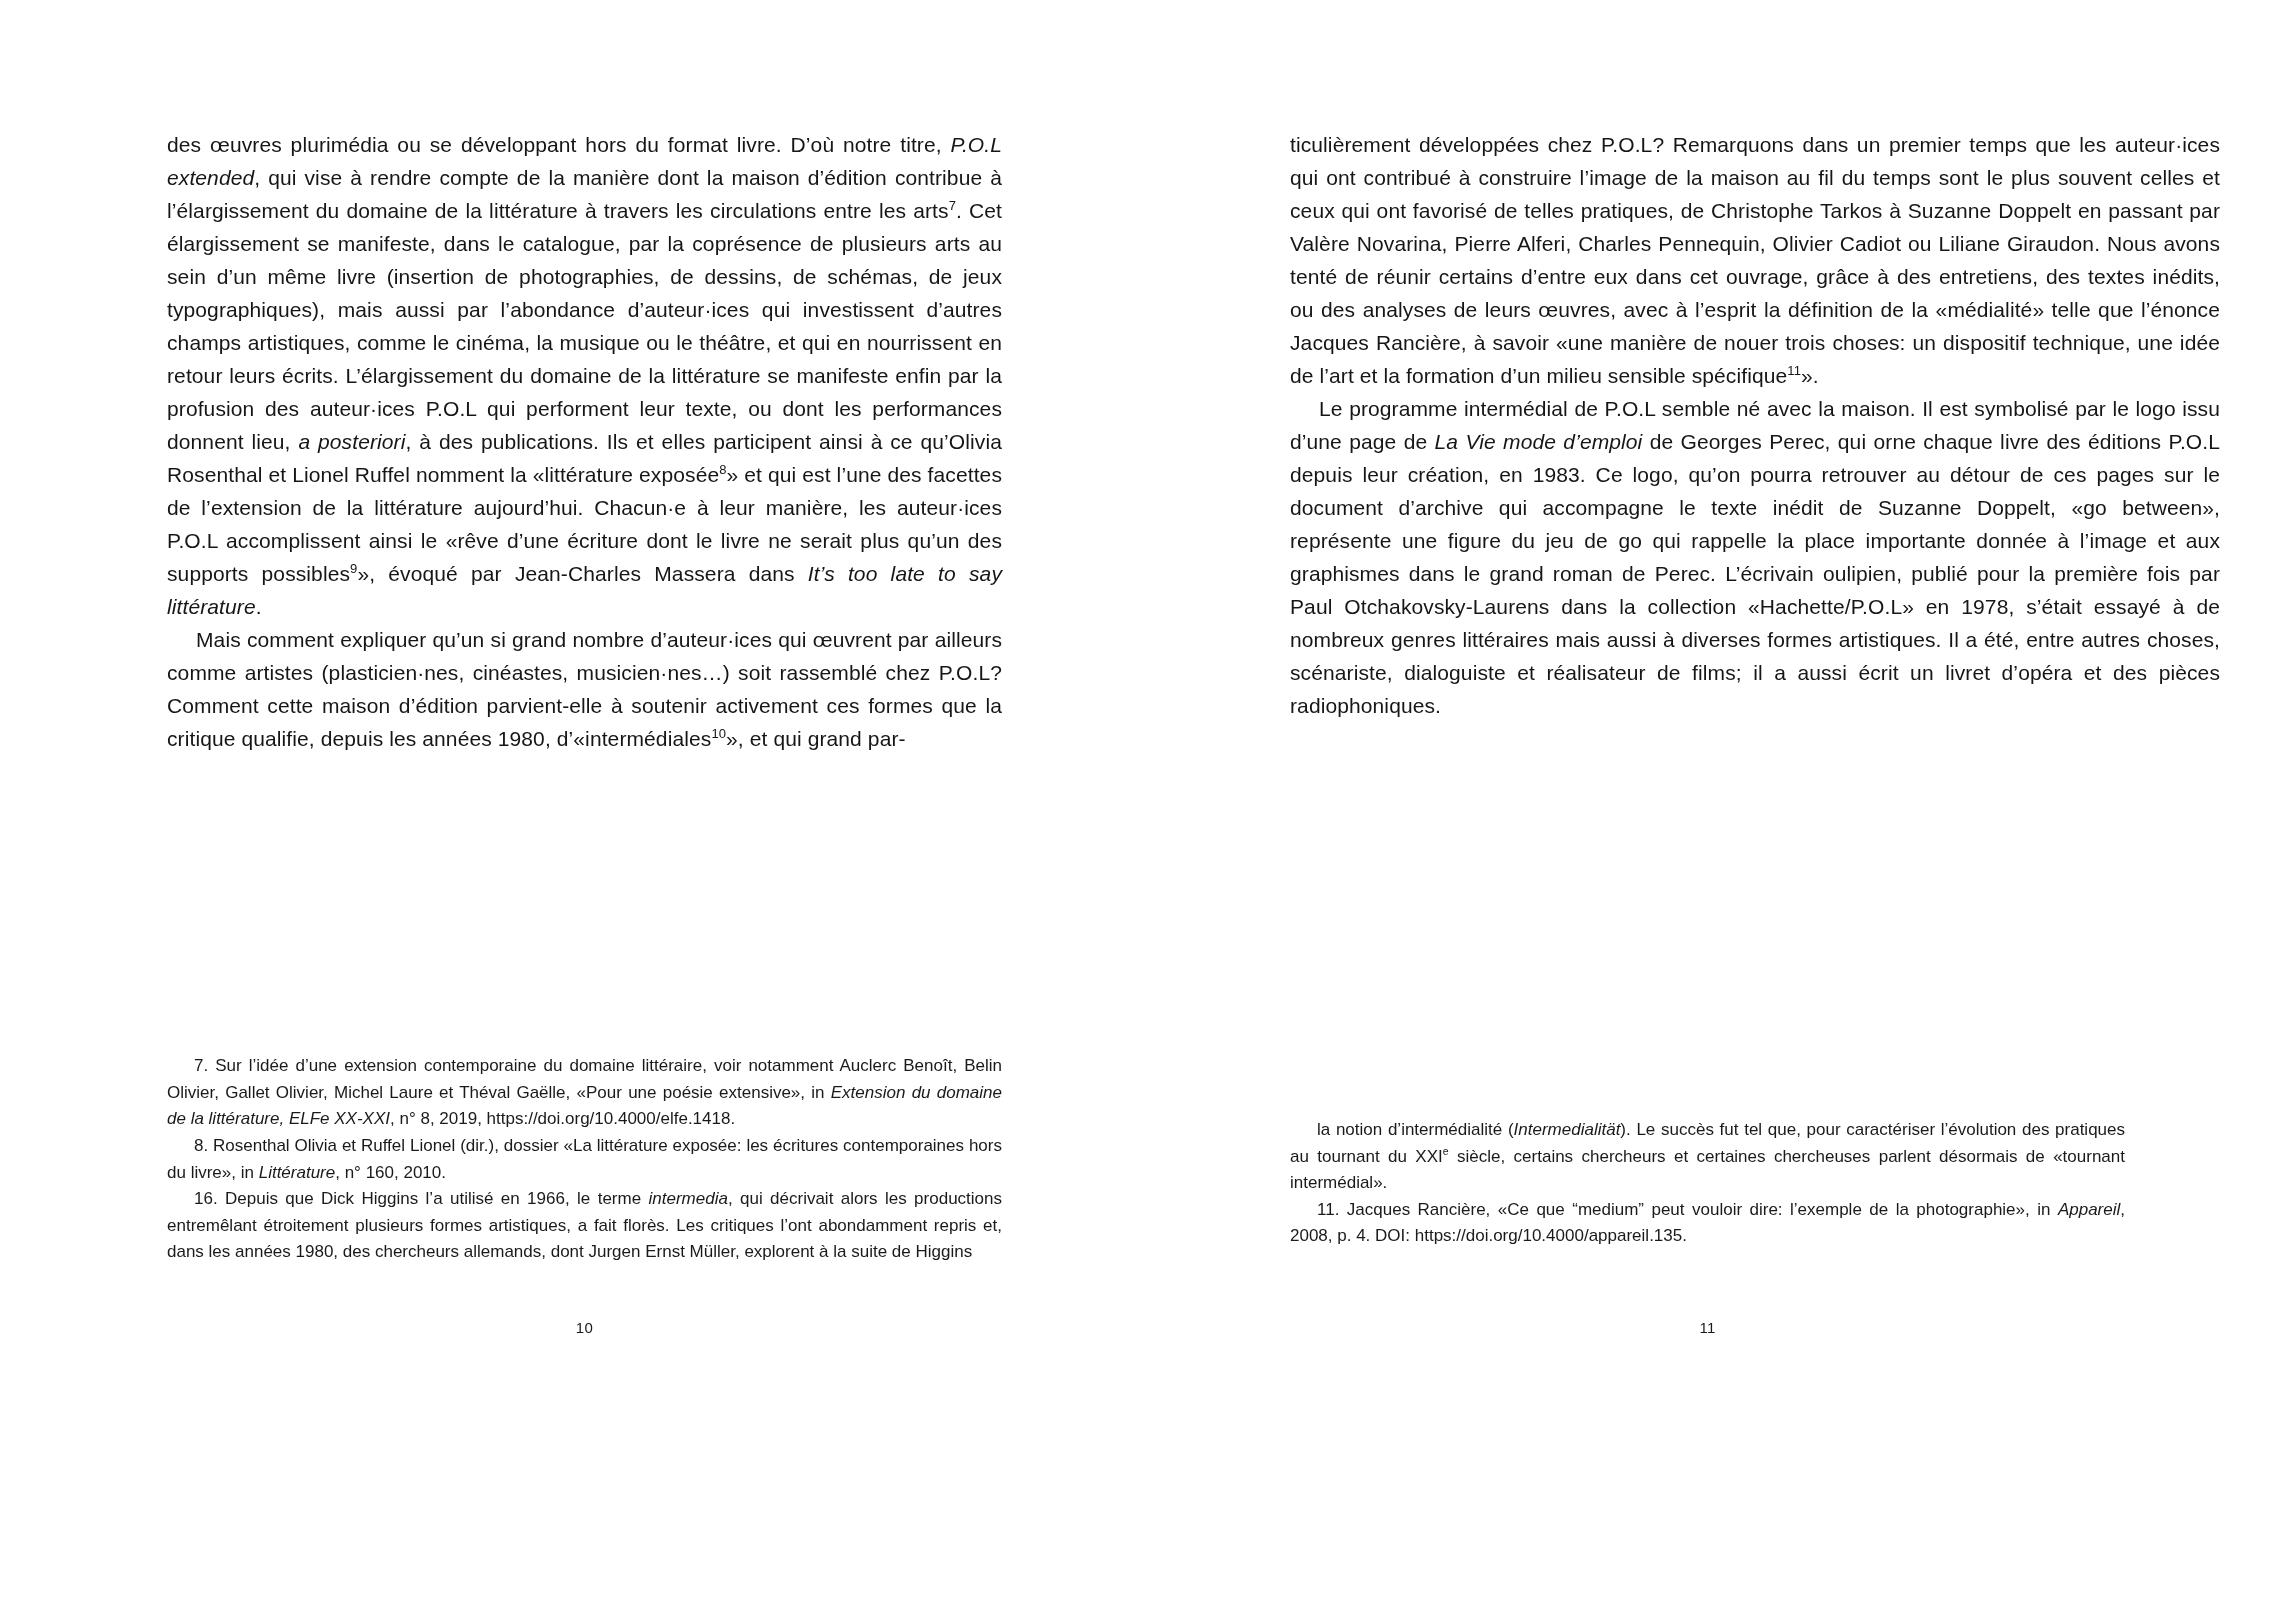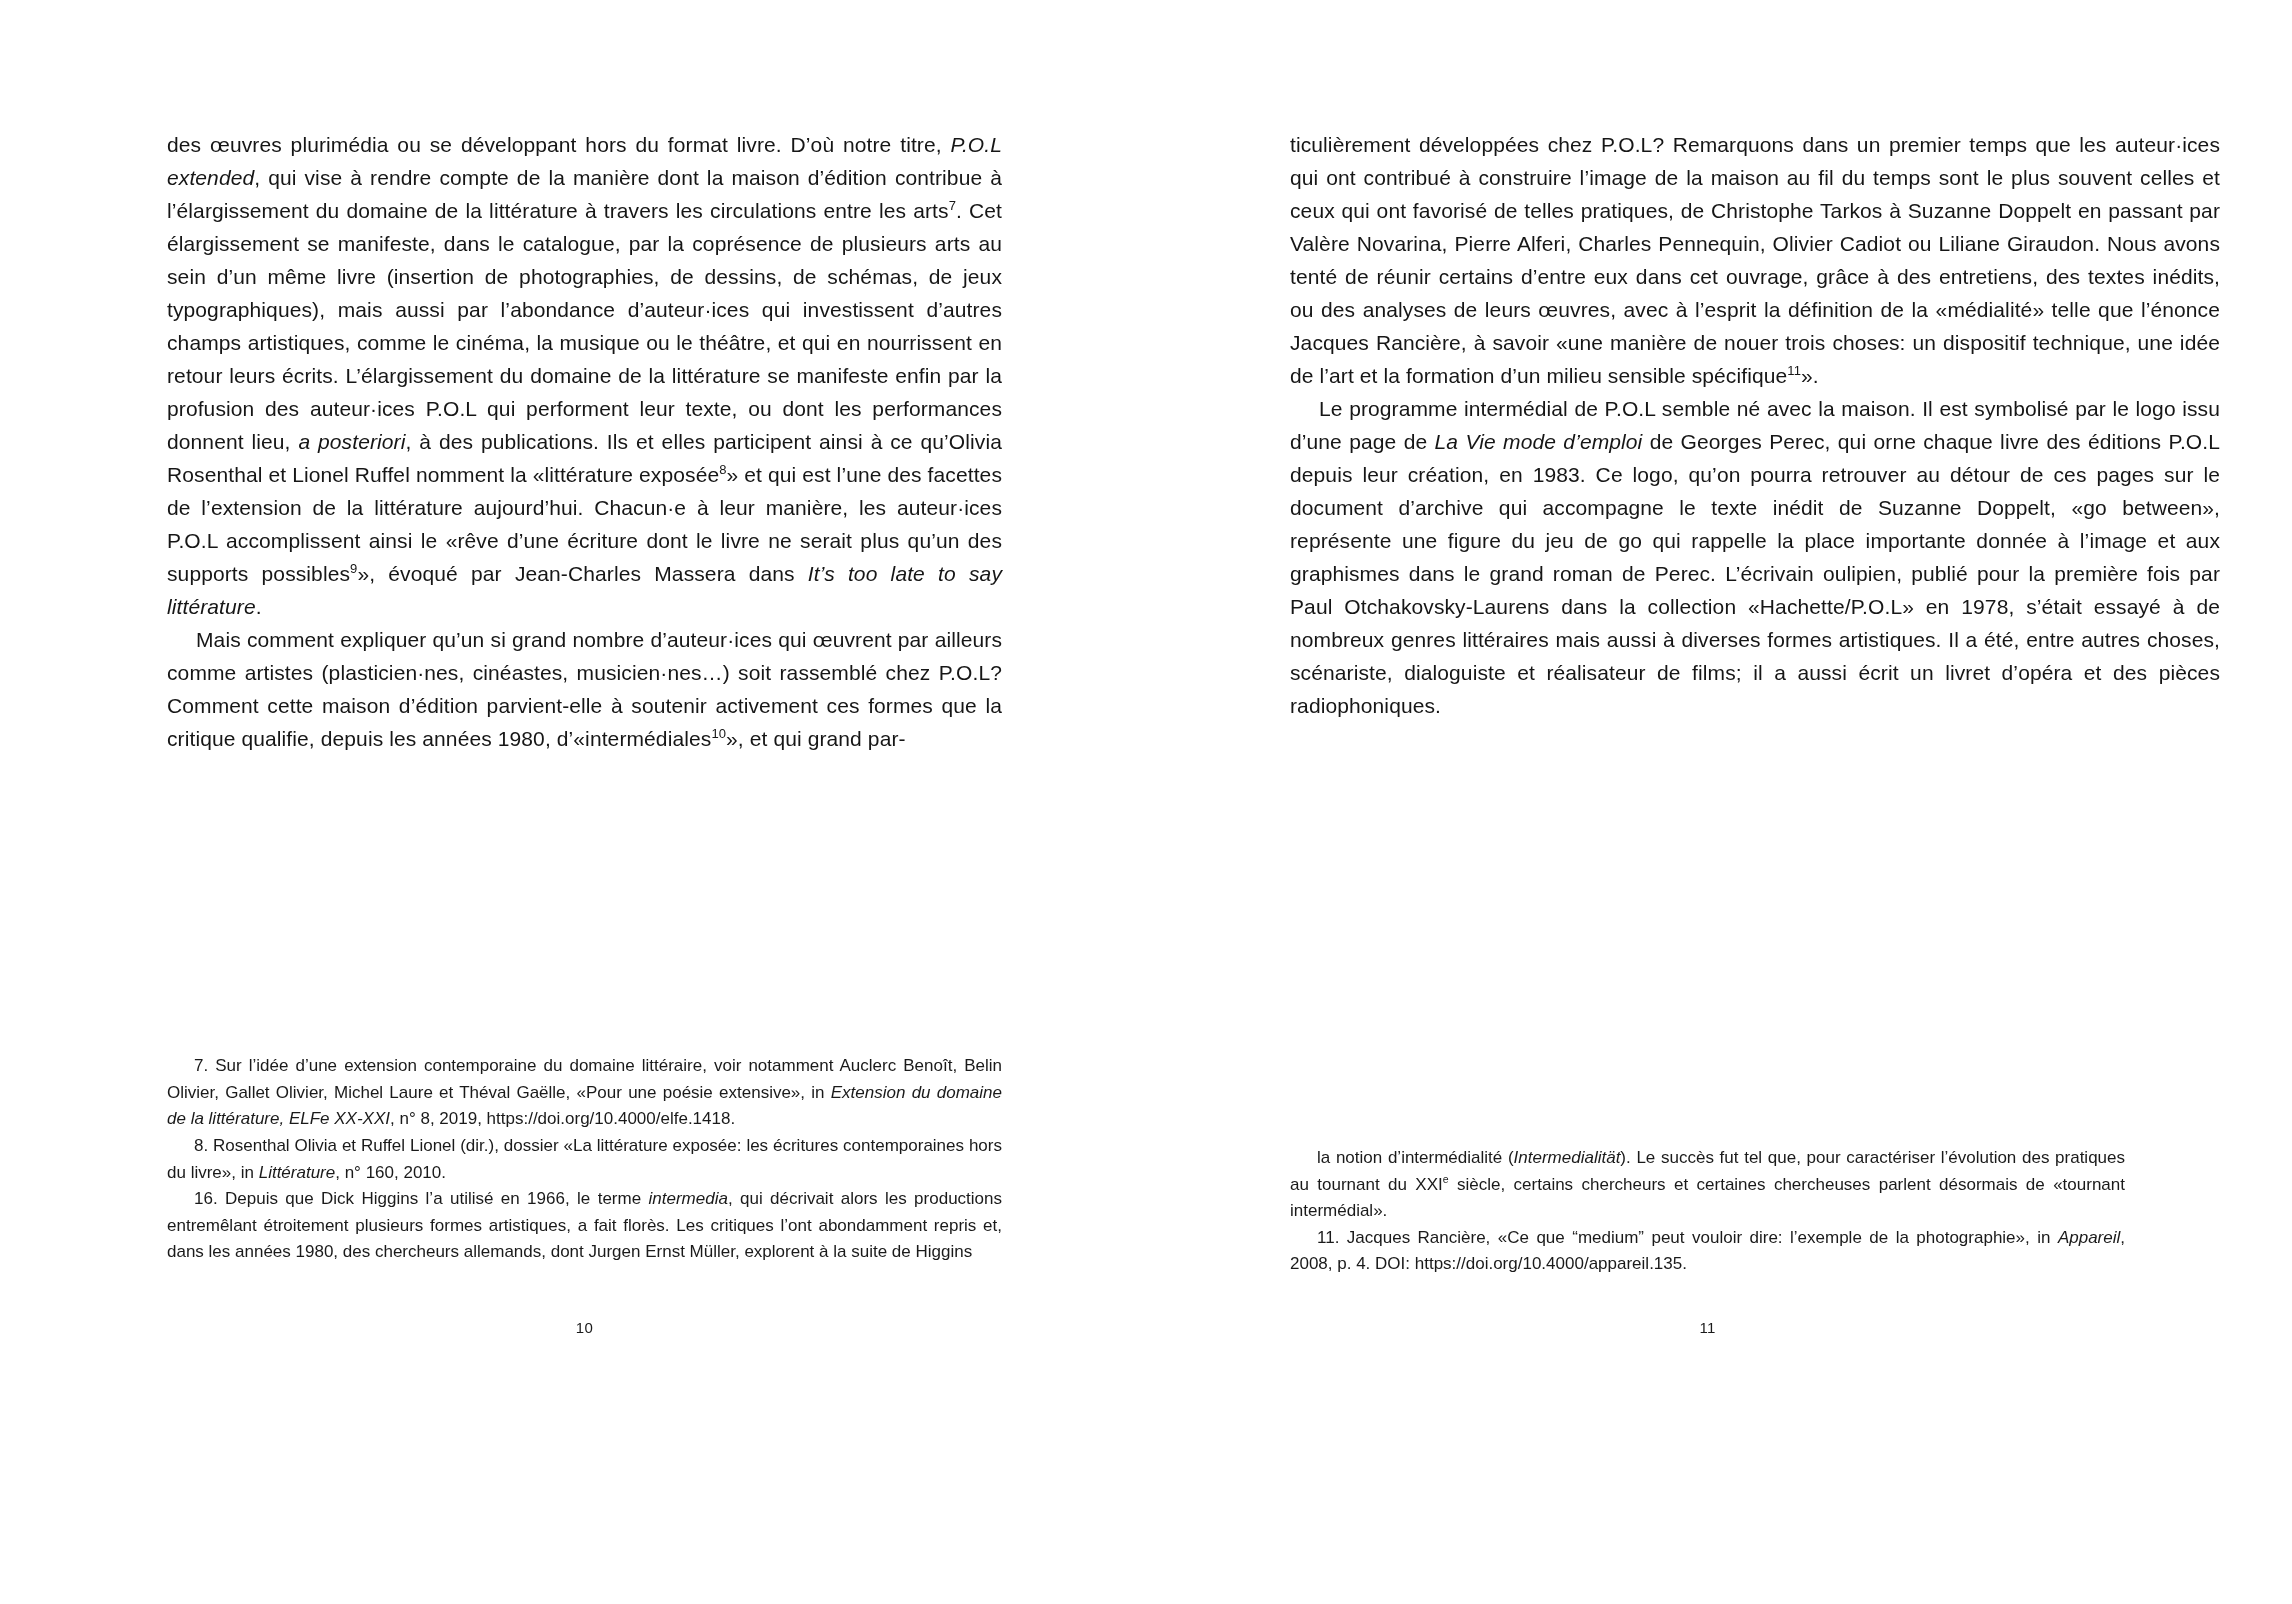--- a/index.html
+++ b/index.html
@@ -65,21 +65,21 @@
   .notes {
     position: absolute;
     left: 167px;
     right: 144px;
     font-size: 17px;
     line-height: 26.6px;
     text-align: justify;
     color: #1a1a1a;
   }
   .page-left .notes  { bottom: 146px; left: 167px; right: 144px; }
-  .page-right .notes { bottom: 134px; left: 144px; right: 167px; margin-top: 38px; }
+  .page-right .notes { bottom: 162px; left: 144px; right: 167px; margin-top: 38px; }
 
   .notes p {
     margin: 0;
     text-indent: 27px;
   }
 
   .folio {
     position: absolute;
     bottom: 76px;
     font-size: 15px;

